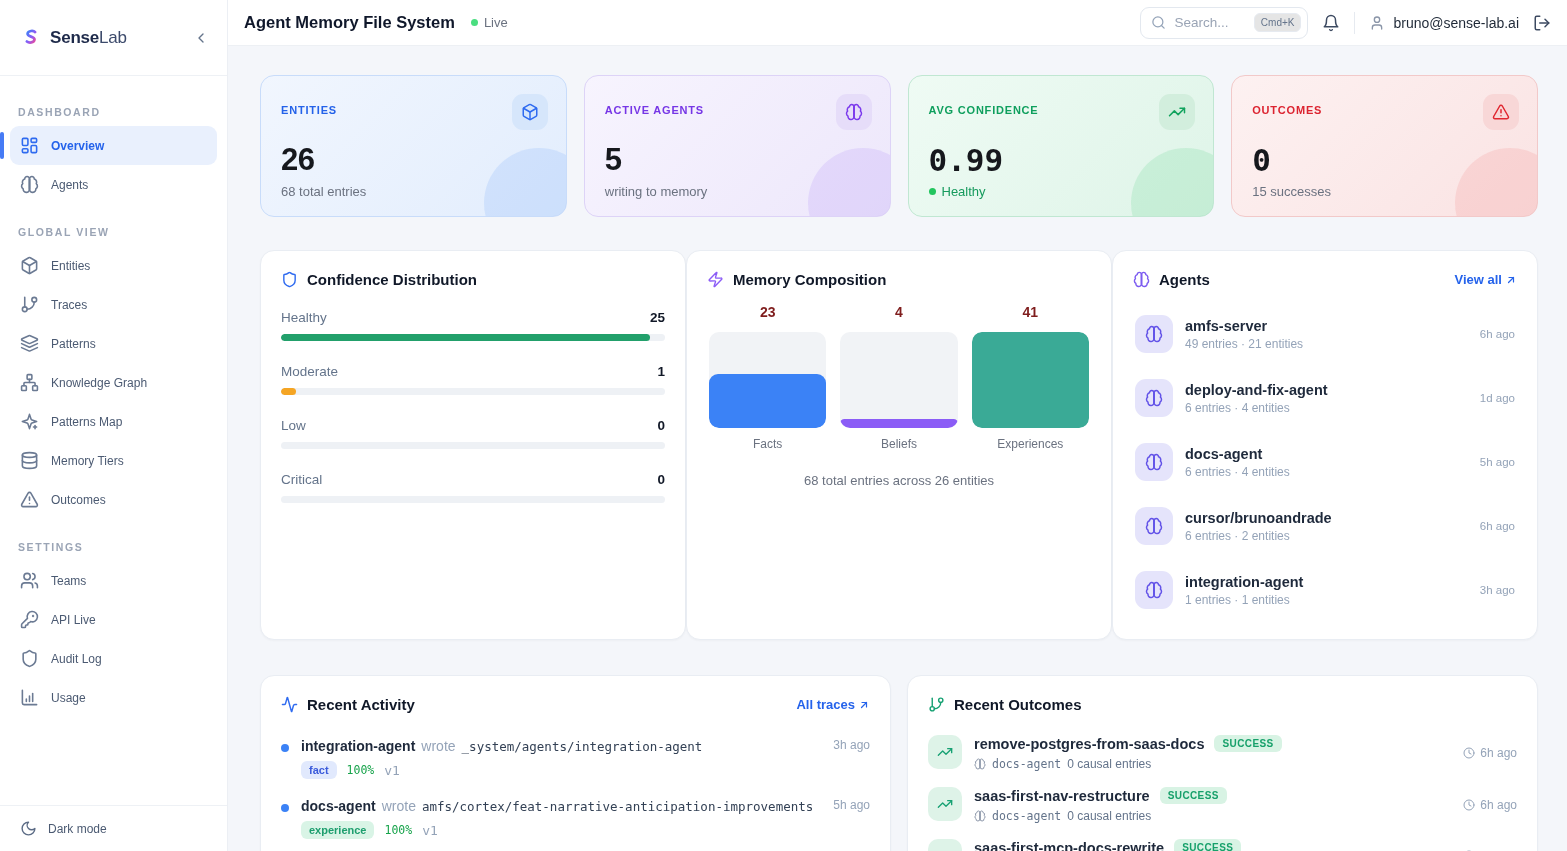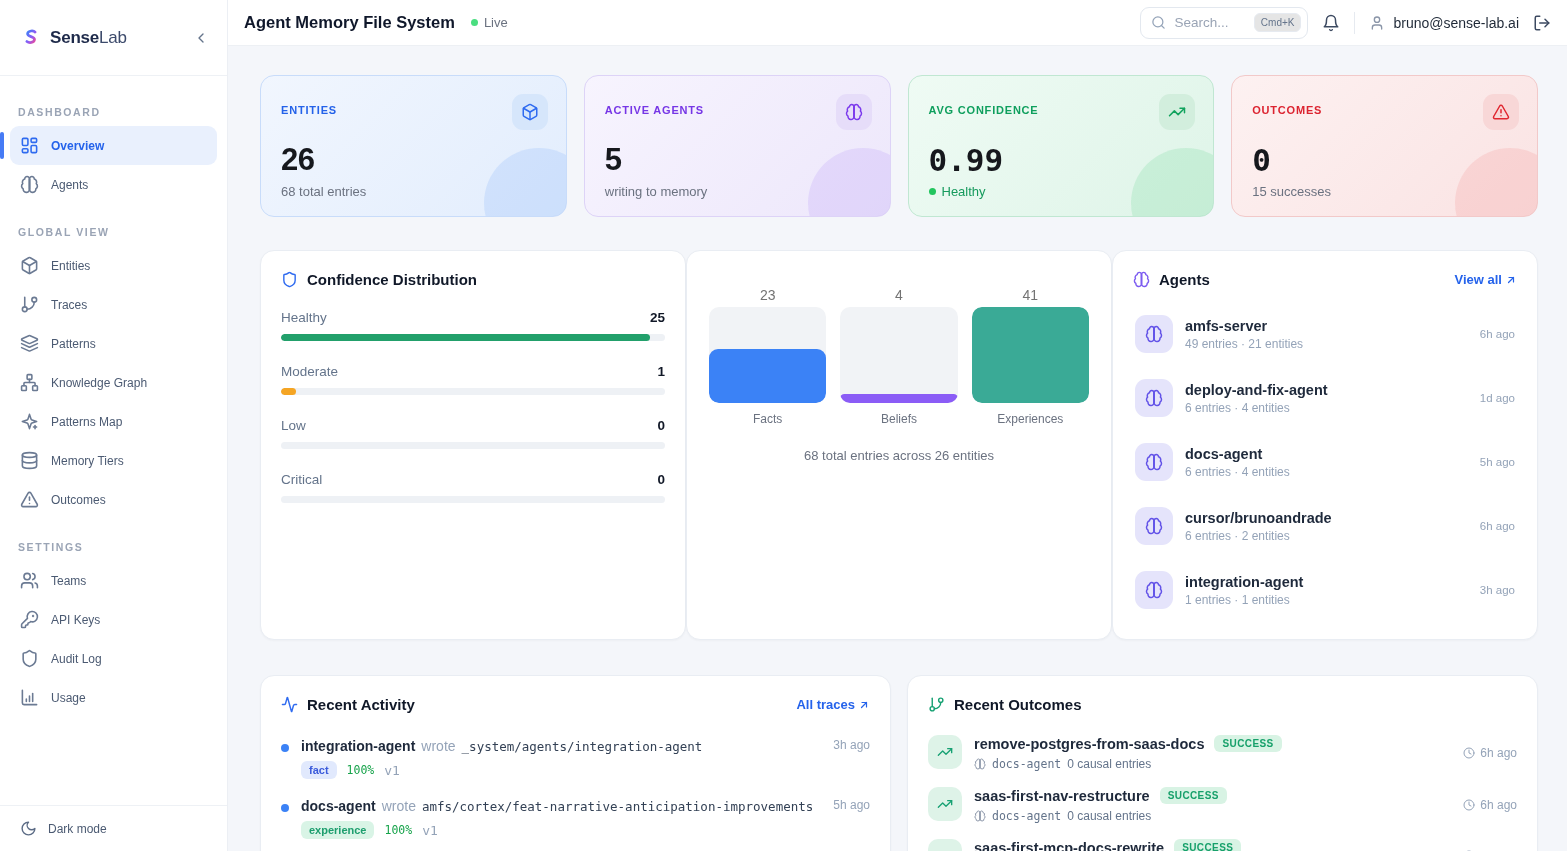--- a/index.html
+++ b/index.html
@@ -88,21 +88,21 @@
   .conf-rows { margin-top:22px; }
   .conf-row { margin-bottom:23px; }
   .conf-line { display:flex; justify-content:space-between; font-size:13.5px; color:#64748b; margin-bottom:9px; }
   .conf-val { font-weight:700; color:#111827; }
   .conf-track { height:7px; border-radius:5px; background:#eef1f5; overflow:hidden; }
   .conf-fill { height:100%; border-radius:5px; }
 
   
   .mem-bars { display:flex; justify-content:space-between; gap:14px; margin-top:16px; padding:0 2px; }
   .mem-col { flex:1; display:flex; flex-direction:column; align-items:center; }
-  .mem-val { font-size:14px; font-weight:400; color:#737373; margin-bottom:4px; }
+  .mem-val { font-size:14px; font-weight:700; color:#7f1d1d; margin-bottom:12px; }
   .mem-track { width:100%; height:96px; background:#f1f3f6; border-radius:10px; position:relative; overflow:hidden; }
   .mem-fill { position:absolute; left:0; right:0; bottom:0; border-radius:9px; }
   .mem-label { font-size:12px; color:#6b7280; margin-top:9px; }
   .mem-caption { text-align:center; font-size:13px; color:#6b7280; margin-top:22px; }
 
   
   .agent-list { margin-top:14px; }
   .agent-row { display:flex; align-items:center; gap:12px; padding:13px 2px; cursor:pointer; }
   .agent-avatar { width:38px; height:38px; border-radius:11px; background:#e5e4fb; color:#6353e8; display:flex; align-items:center; justify-content:center; }
   .agent-avatar .ic { width:18px; height:18px; }
@@ -351,21 +351,21 @@
       <div class="nav-item">
         <svg class="ic" viewBox="0 0 24 24" fill="none" stroke="currentColor" stroke-width="2" stroke-linecap="round" stroke-linejoin="round">
             <use href="#i-users"></use>
           </svg>
         <span>Teams</span>
       </div>
       <div class="nav-item">
         <svg class="ic" viewBox="0 0 24 24" fill="none" stroke="currentColor" stroke-width="2" stroke-linecap="round" stroke-linejoin="round">
             <use href="#i-key"></use>
           </svg>
-        <span>API Keys</span>
+        <span>API Live</span>
       </div>
       <div class="nav-item">
         <svg class="ic" viewBox="0 0 24 24" fill="none" stroke="currentColor" stroke-width="2" stroke-linecap="round" stroke-linejoin="round">
             <use href="#i-shield"></use>
           </svg>
         <span>Audit Log</span>
       </div>
       <div class="nav-item">
         <svg class="ic" viewBox="0 0 24 24" fill="none" stroke="currentColor" stroke-width="2" stroke-linecap="round" stroke-linejoin="round">
             <use href="#i-chart"></use>
@@ -525,20 +525,26 @@
                   <span class="conf-val">0</span>
                 </div>
               <div class="conf-track">
                   <div class="conf-fill" style="background: rgb(148, 163, 184); width: 0%;"></div>
                 </div>
             </div>
           </div>
         </section>
 
         <section class="panel">
+          <div class="panel-head">
+            <svg class="ic" style="color:#8b5cf6" viewBox="0 0 24 24" fill="none" stroke="currentColor" stroke-width="2" stroke-linecap="round" stroke-linejoin="round">
+                <use href="#i-zap"></use>
+              </svg>
+            <div class="panel-title">Memory Composition</div>
+          </div>
           <div class="mem-bars">
             <div class="mem-col">
               <div class="mem-val">23</div>
               <div class="mem-track">
                   <div class="mem-fill" style="background: rgb(59, 130, 246); height: 56.0976%;"></div>
                 </div>
               <div class="mem-label">Facts</div>
             </div>
             <div class="mem-col">
               <div class="mem-val">4</div>

